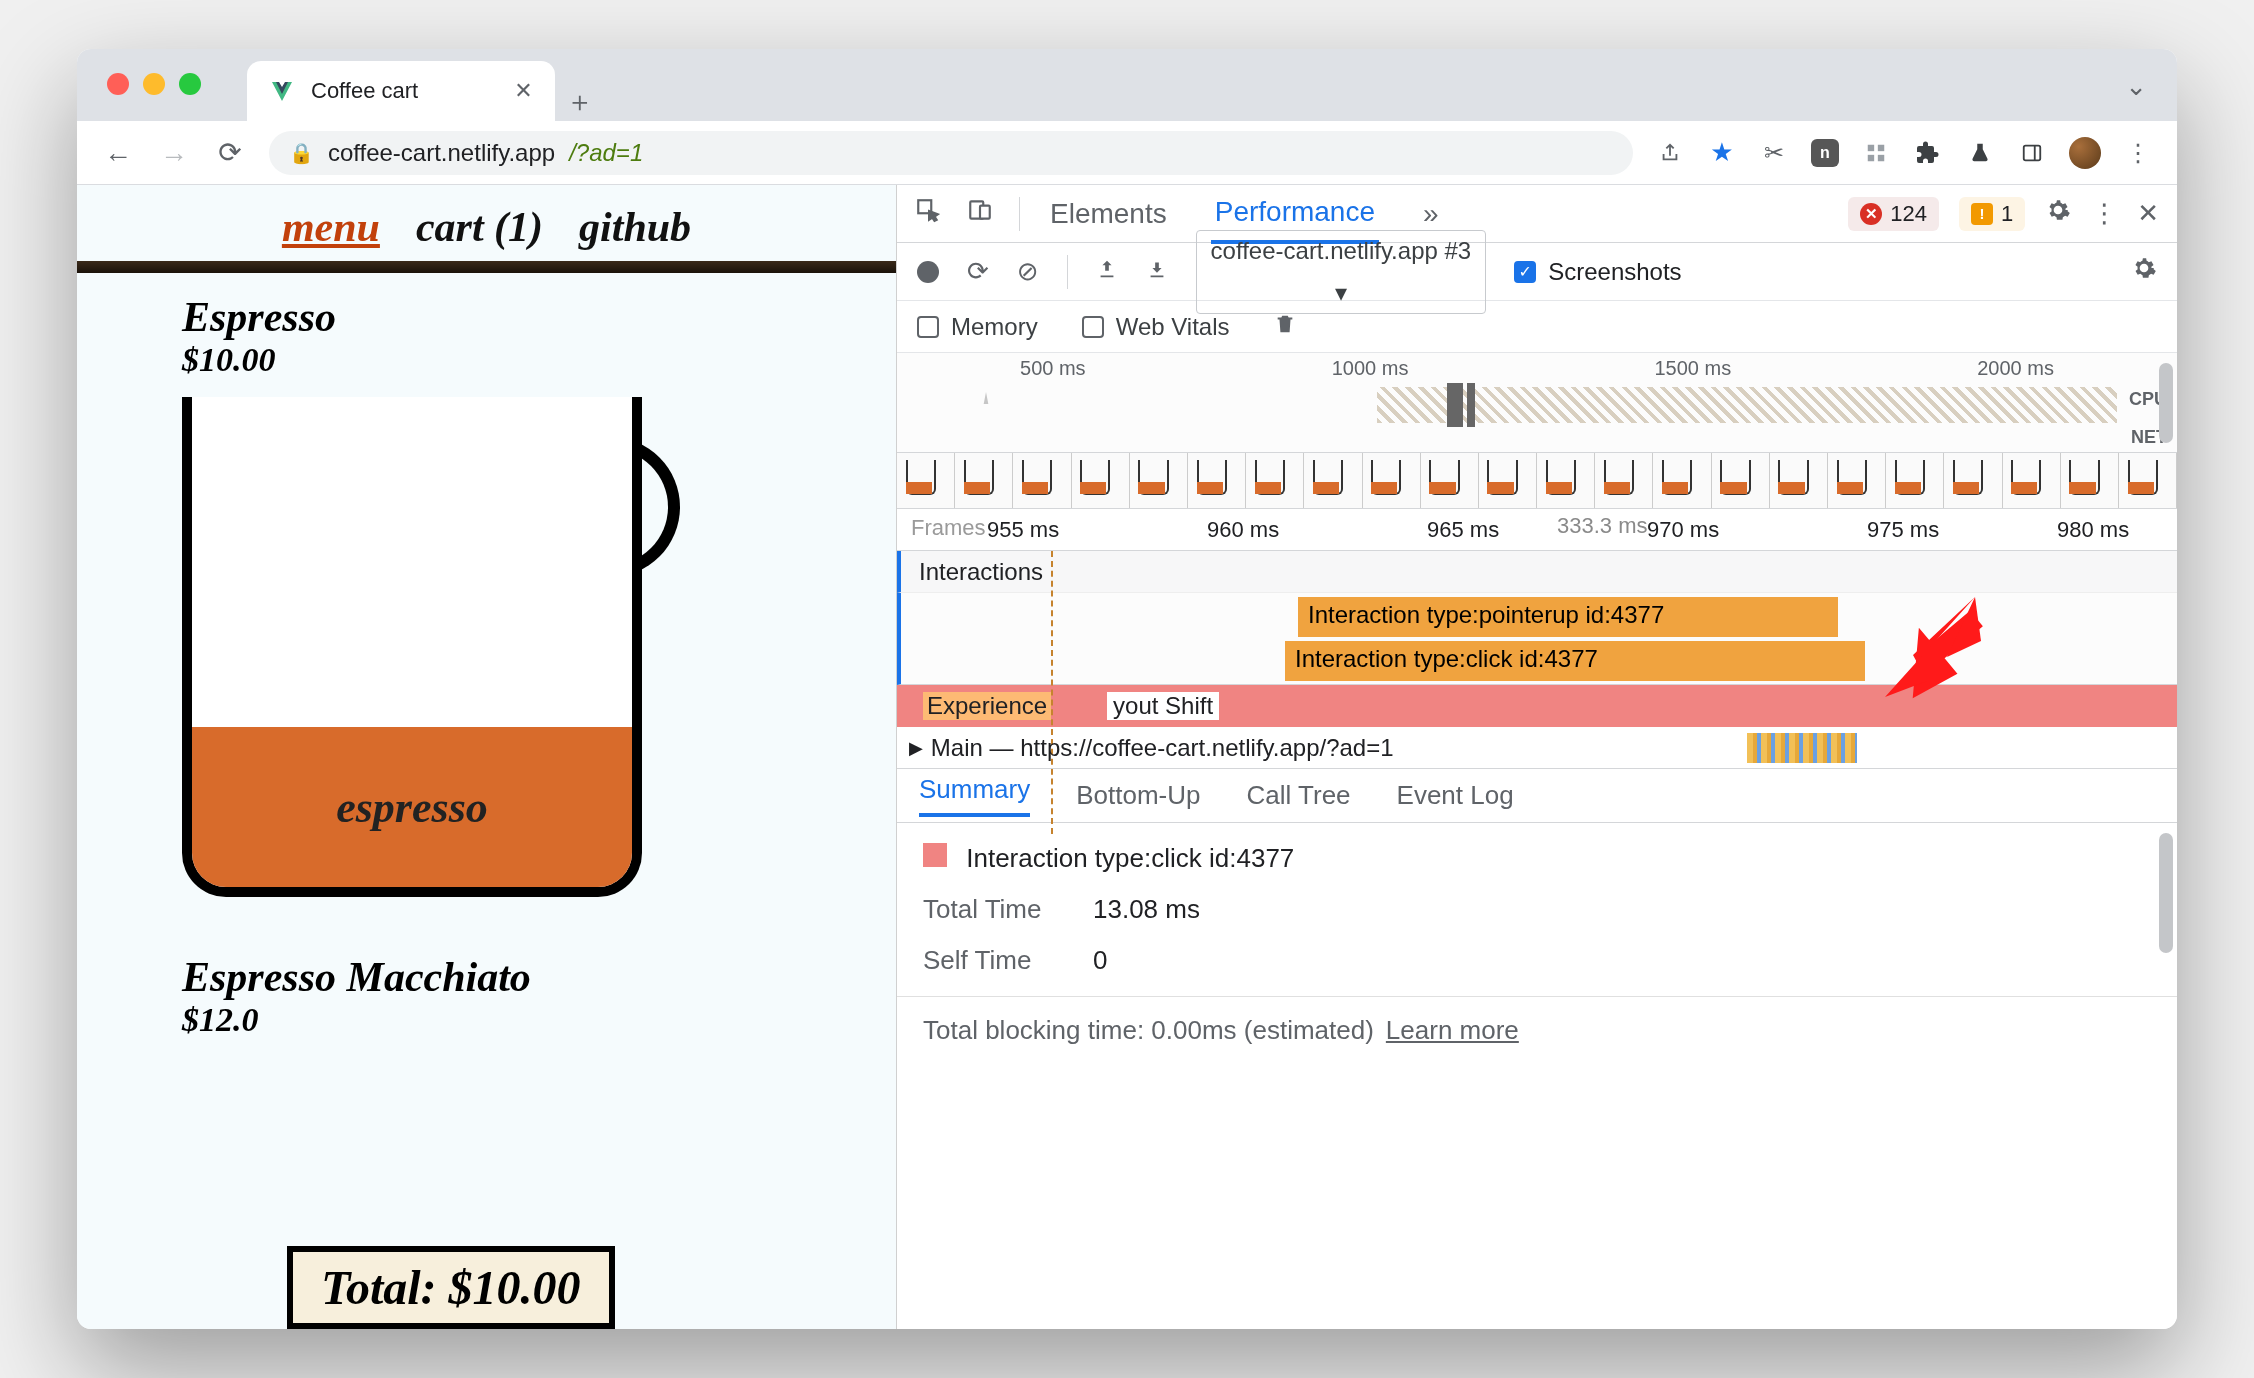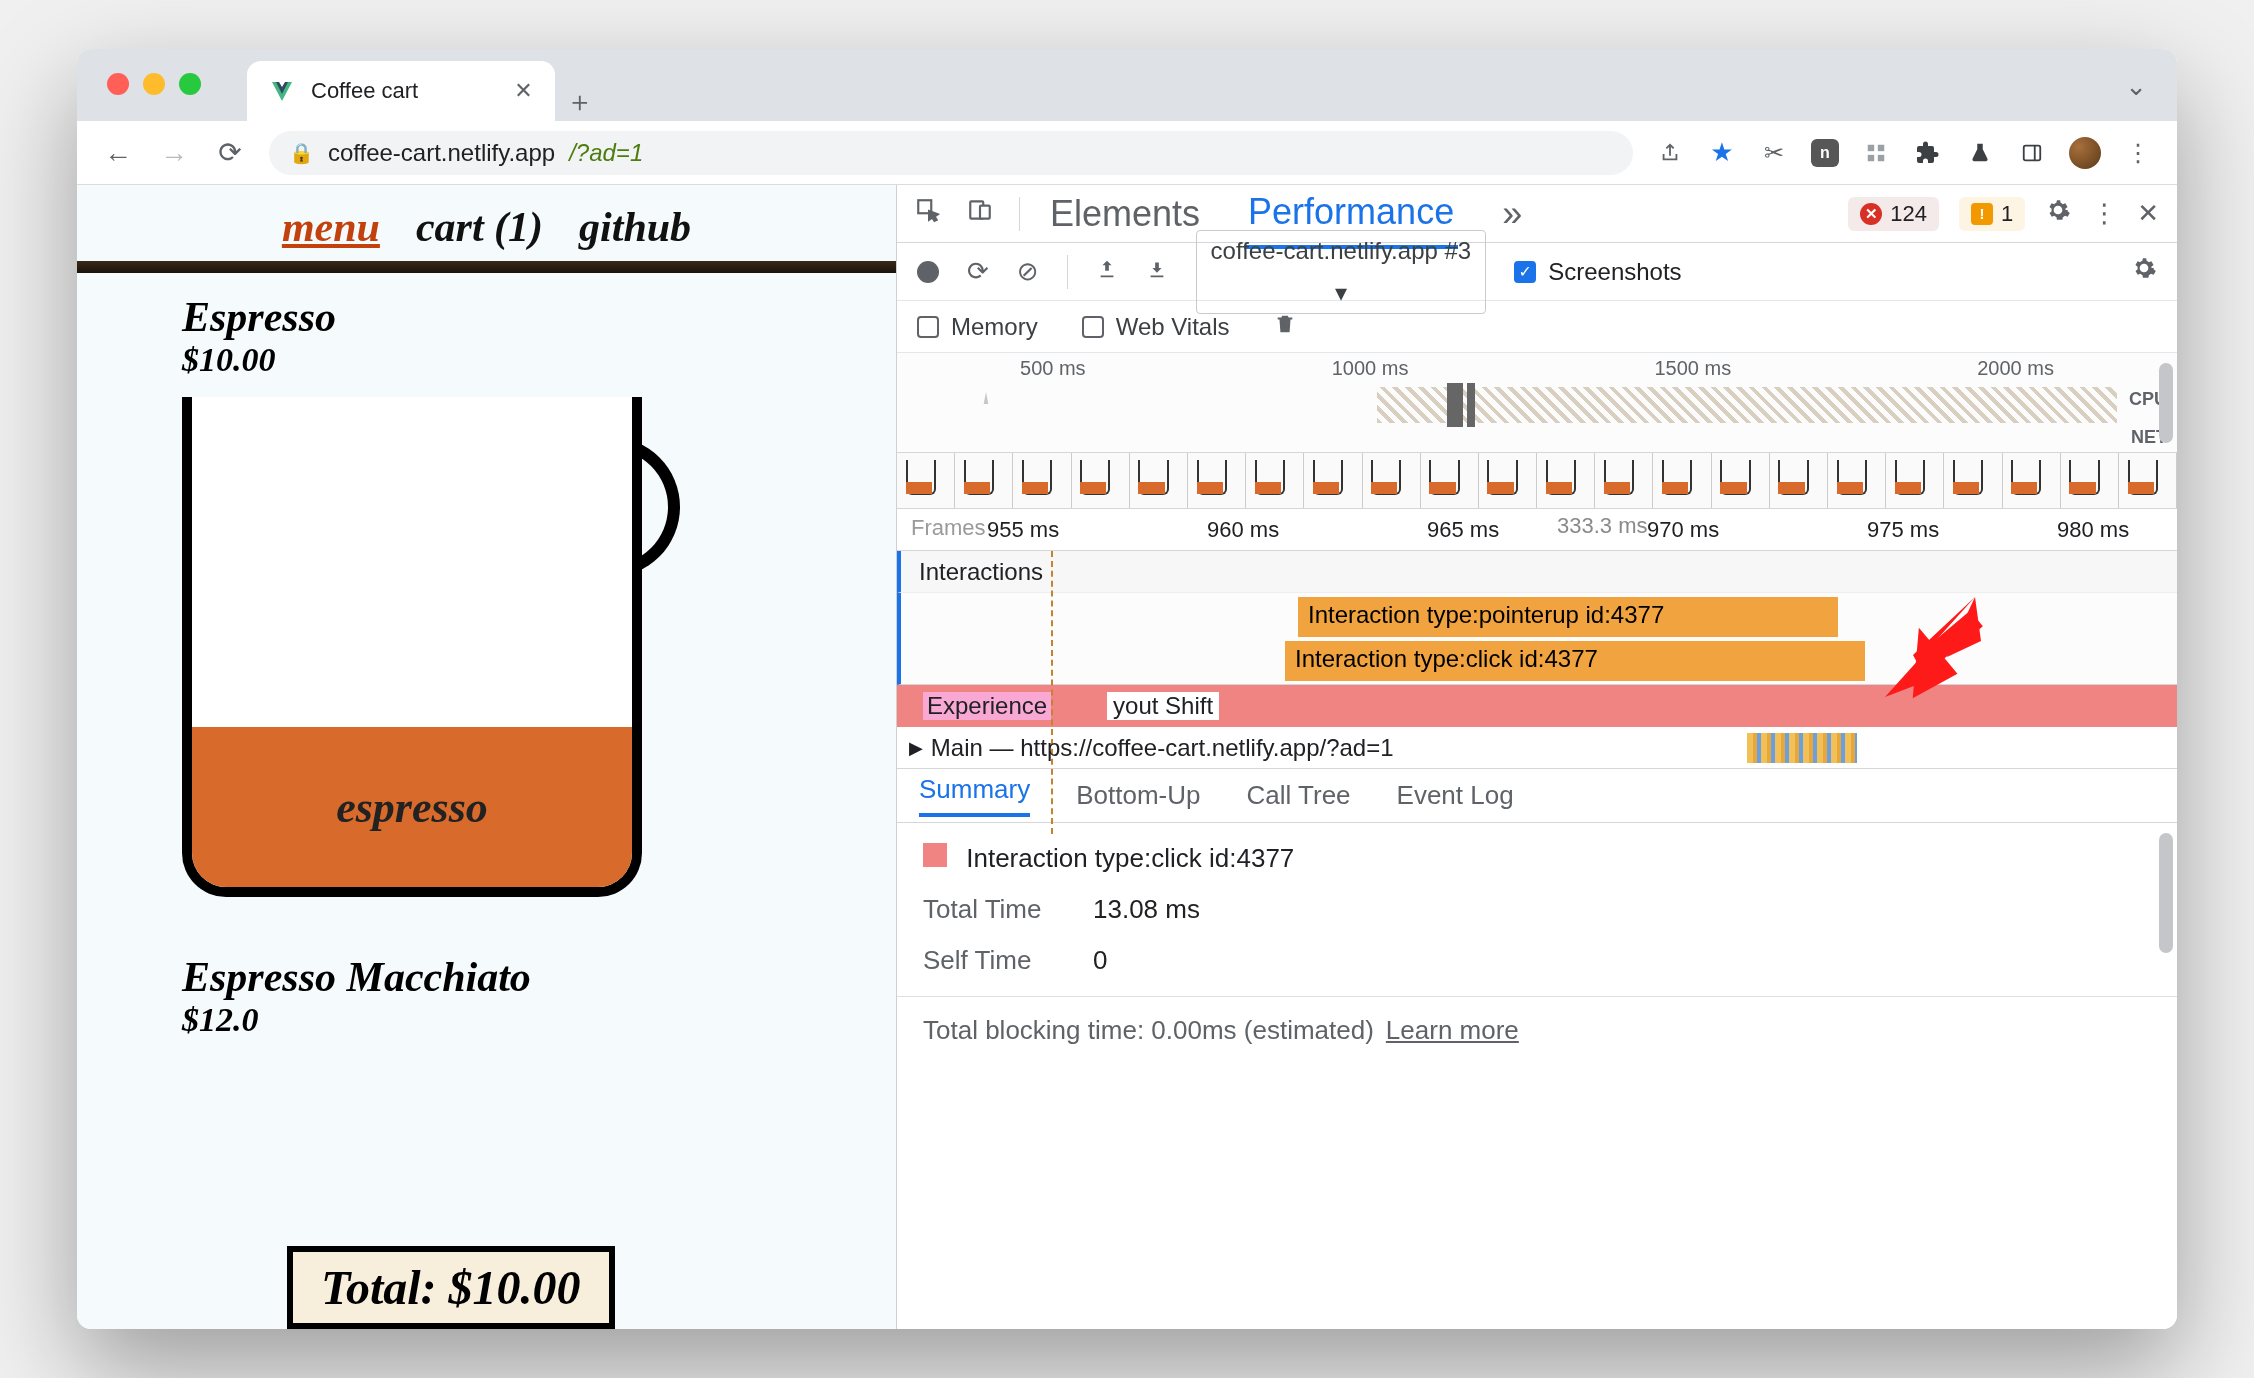--- a/index.html
+++ b/index.html
@@ -99,21 +99,21 @@
     background:#f7efdc; border:6px solid #000; padding:8px 28px;
     font-family:"Brush Script MT", cursive; font-size:48px; font-weight:bold; font-style:italic;
   }
 
   
   .devtools { flex:1; display:flex; flex-direction:column; background:#fff; font-size:24px; color:#202124; position:relative; }
   .dt-top {
     height:58px; border-bottom:1px solid #d4d6d9; display:flex; align-items:center; padding:0 18px; gap:26px;
   }
   .dt-tabs { display:flex; gap:40px; align-items:center; }
-  .dt-tab { color:#5f6368; padding:12px 4px; font-size:36px; }
+  .dt-tab { color:#5f6368; padding:12px 4px; font-size:28px; }
   .dt-tab.active { color:#1a73e8; border-bottom:4px solid #1a73e8; }
   .dt-top-right { margin-left:auto; display:flex; align-items:center; gap:20px; }
   .pill { display:flex; align-items:center; gap:8px; background:#f5eaea; border-radius:6px; padding:4px 12px; font-size:22px; }
   .pill.err .circ{background:#d93025;} .pill.warn .circ{background:#f29900;}
   .pill .circ{width:22px;height:22px;border-radius:50%;color:#fff;display:flex;align-items:center;justify-content:center;font-size:15px;font-weight:bold;}
   .pill.warn{background:#fdf4e4;}
   .pill.warn .circ{border-radius:4px;}
   .dt-ico{color:#5f6368;font-size:26px;}
 
   .dt-row2 {
@@ -157,21 +157,21 @@
   .ruler .frames-lbl { position:absolute; left:14px; top:6px; color:#9a9a9a; font-size:22px; }
   .ruler .fps { position:absolute; left:660px; top:4px; color:#8a8a8a; font-size:22px;}
 
   .interactions-section { position:relative; }
   .int-header { height:42px; border-bottom:1px solid #eee; padding-left:18px; display:flex; align-items:center; font-size:24px; background:#f7f7f8; border-left:4px solid #1a73e8;}
   .int-area { height:92px; position:relative; background:#fcfcfc; border-bottom:1px solid #d4d6d9; border-left:4px solid #1a73e8;}
   .int-bar { position:absolute; height:40px; background:#f0a33f; color:#000; font-size:24px; padding:4px 10px; white-space:nowrap; overflow:hidden;}
   .int-vline { position:absolute; top:-42px; bottom:-150px; width:0; border-left:2px dashed #c6832e; }
 
   .exp-row { height:42px; background:#f08482; display:flex; align-items:center; padding-left:26px; font-size:24px; }
-  .exp-label { background:#f9a8d4; padding:0 4px; margin-right:-4px;}
+  .exp-label { background:#fdba74; padding:0 4px; margin-right:-4px;}
   .main-row { height:42px; display:flex; align-items:center; padding-left:12px; font-size:24px; border-bottom:1px solid #d4d6d9; gap:8px; position:relative;}
   .main-row .tri { font-size:18px; }
   .main-row .flame { position:absolute; right:320px; height:30px; width:110px;
     background:repeating-linear-gradient(90deg,#f2c057 0 6px,#e6a83a 6px 10px,#6aa0e2 10px 14px);}
 
   .bottom-tabs { height:54px; border-bottom:1px solid #d4d6d9; display:flex; gap:46px; align-items:center; padding-left:22px; font-size:26px; color:#5f6368;}
   .bottom-tabs .active { color:#1a73e8; border-bottom:4px solid #1a73e8; padding-bottom:8px;}
   .summary { padding:20px 26px; font-size:26px; color:#202124; display:flex; flex-direction:column; gap:20px; position:relative; }
   .summary-row { display:flex; gap:30px; }
   .summary-row .k{ color:#5f6368; min-width:140px;}

